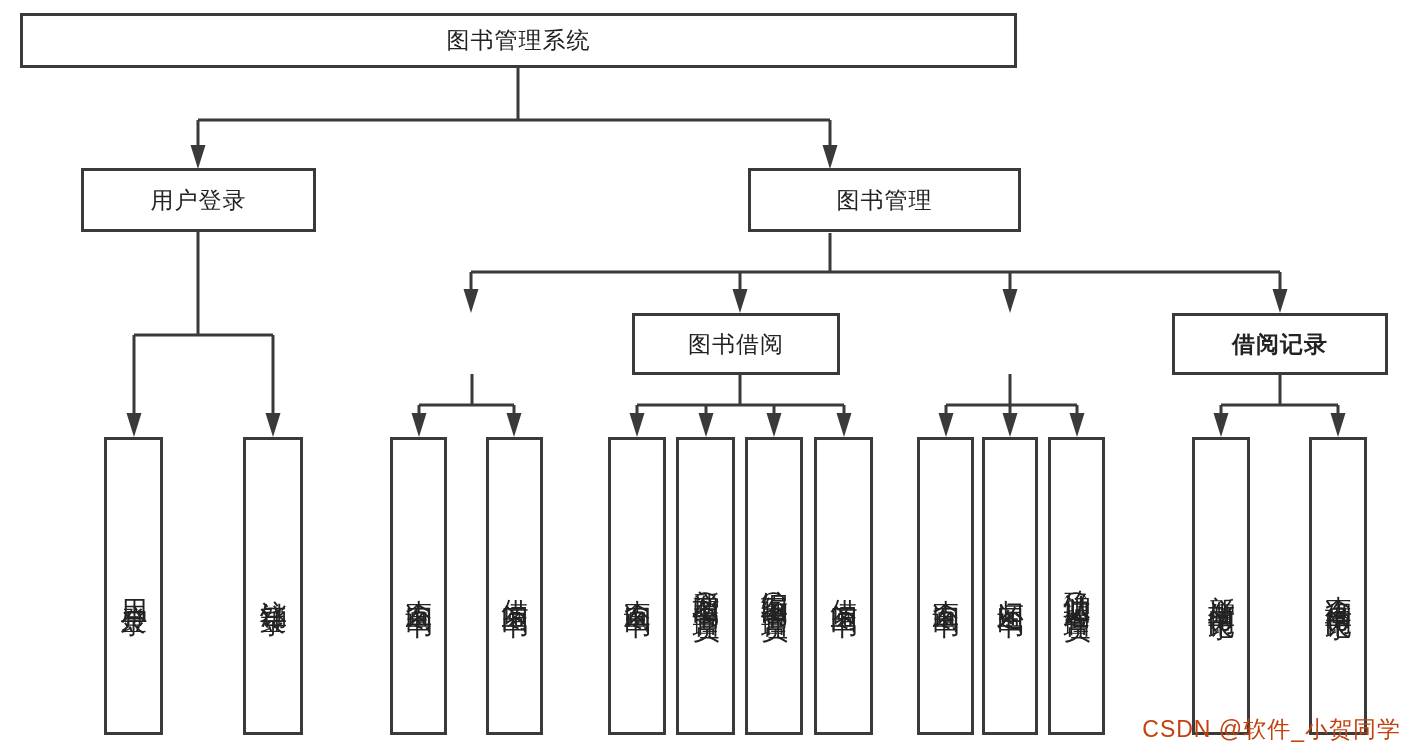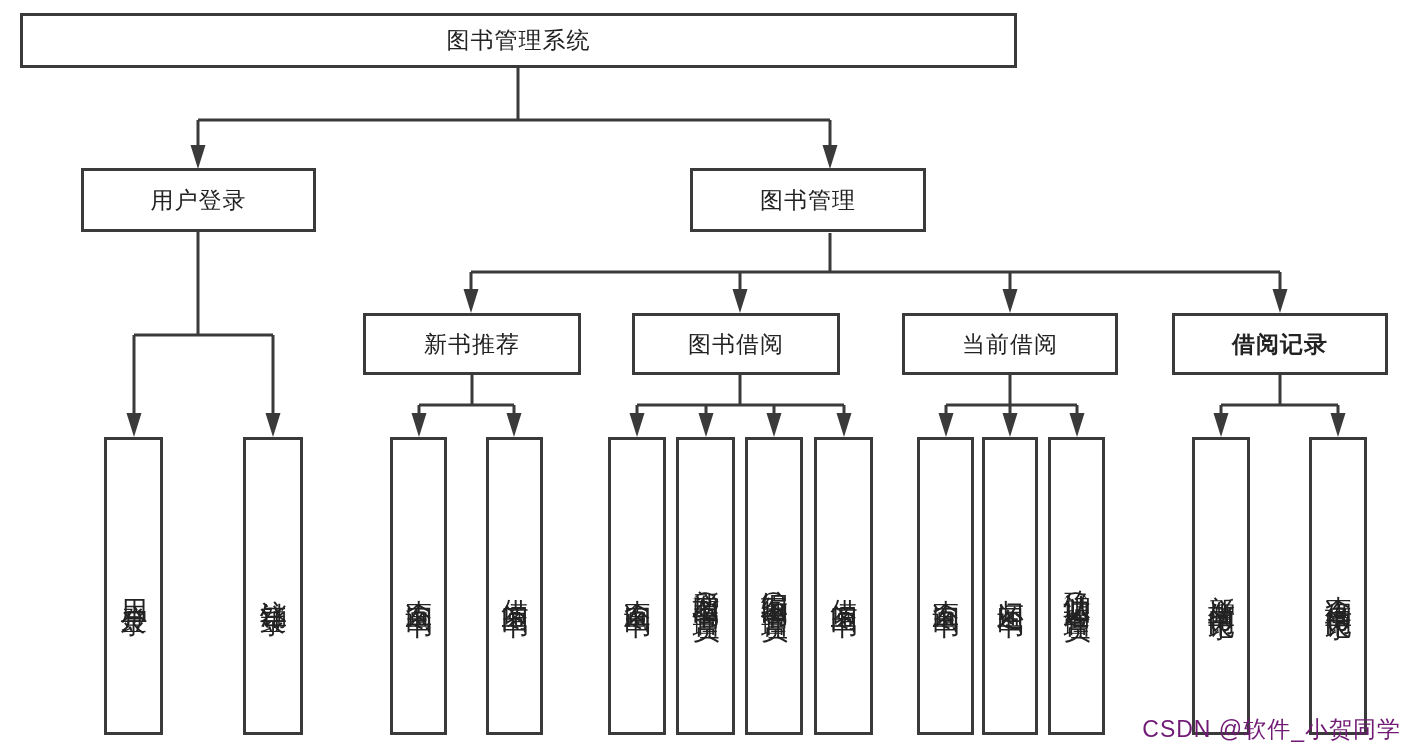--- a/index.html
+++ b/index.html
@@ -34,21 +34,21 @@
     letter-spacing:4px;
     line-height:1;
     color:#222222;
   }
   .watermark{
     position:absolute;
     right:4px;
     top:714px;
     font-size:23px;
     letter-spacing:1px;
-    color:#701a75;
+    color:#c2410c;
     z-index:10;
     white-space:nowrap;
   }
 </style>
 </head>
 <body>
 
 <div id="canvas">
 
   <svg id="wires" width="1405" height="747" viewBox="0 0 1405 747">
@@ -82,32 +82,26 @@
       </g>
   </svg>
 
   <div class="node h-node root-node">
     <span>图书管理系统</span>
   </div>
 
   <div class="node h-node lvl2" style="left:81px;width:235px;">
     <span>用户登录</span>
   </div>
-  <div class="node h-node lvl2" style="left:690px;width:236px;">
+  <div class="node h-node lvl2" style="left:748px;width:273px;">
     <span>图书管理</span>
   </div>
 
-  <div class="node h-node lvl3" style="left:363px;width:218px;">
-    <span>新书推荐</span>
-  </div>
   <div class="node h-node lvl3" style="left:632px;width:208px;">
     <span>图书借阅</span>
-  </div>
-  <div class="node h-node lvl3" style="left:902px;width:216px;">
-    <span>当前借阅</span>
   </div>
   <div class="node h-node lvl3" style="left:1172px;width:216px;font-weight:bold;">
     <span>借阅记录</span>
   </div>
 
   <div class="node leaf" style="left:104px;width:59px;">
     <span class="vtxt">用户登录</span>
   </div>
   <div class="node leaf" style="left:243px;width:60px;">
     <span class="vtxt">注销登录</span>

